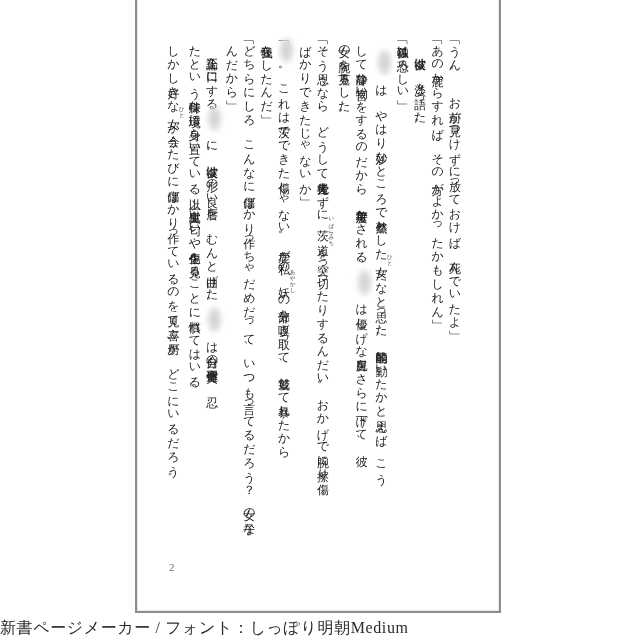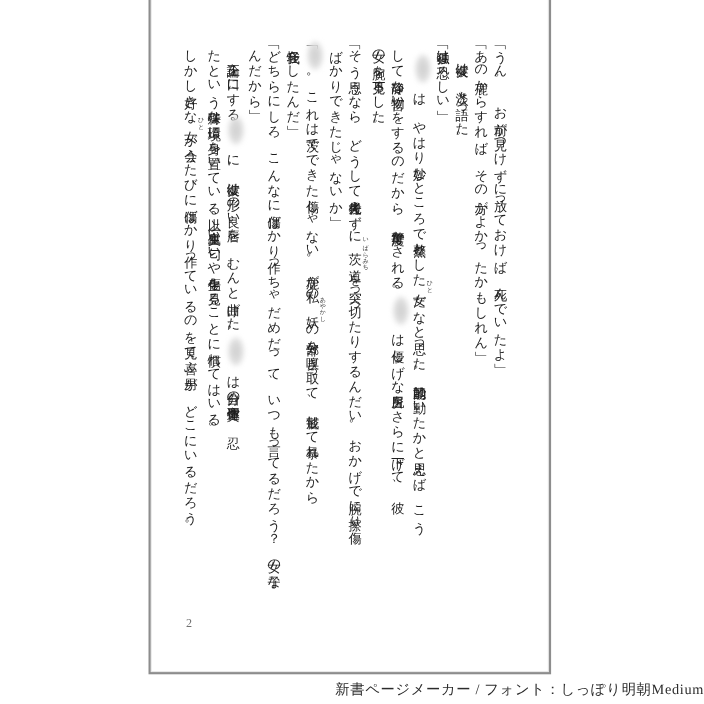--- a/index.html
+++ b/index.html
@@ -68,22 +68,22 @@
     left: 32px;
     bottom: 38px;
     font-size: 11px;
     color: #6f6f6f;
   }
   .footer {
     position: absolute;
     left: 0;
     top: 618px;
     width: 640px;
-    text-align: right;
-    font-size: 13px;
+    text-align: left;
+    font-size: 16px;
     color: #2b2b2b;
     letter-spacing: 0.6px;
   }
 </style>
 </head>
 <body>
 
 <div class="canvas">
 
   <div class="page-frame">

